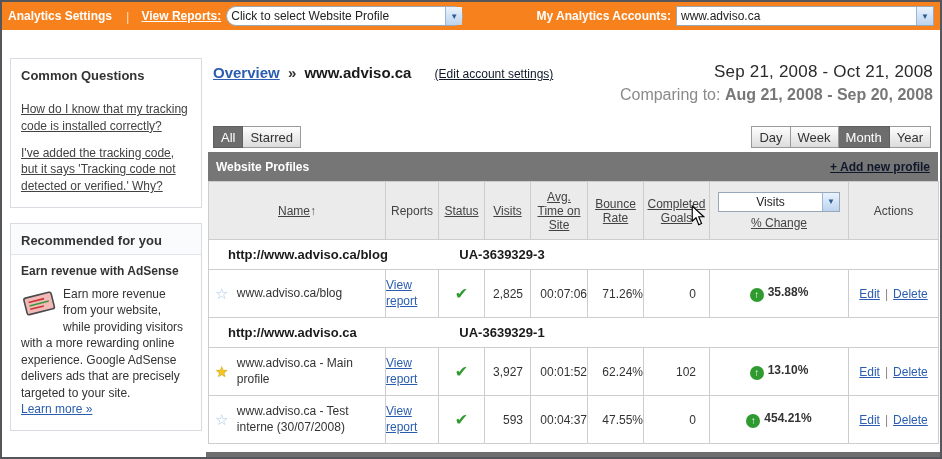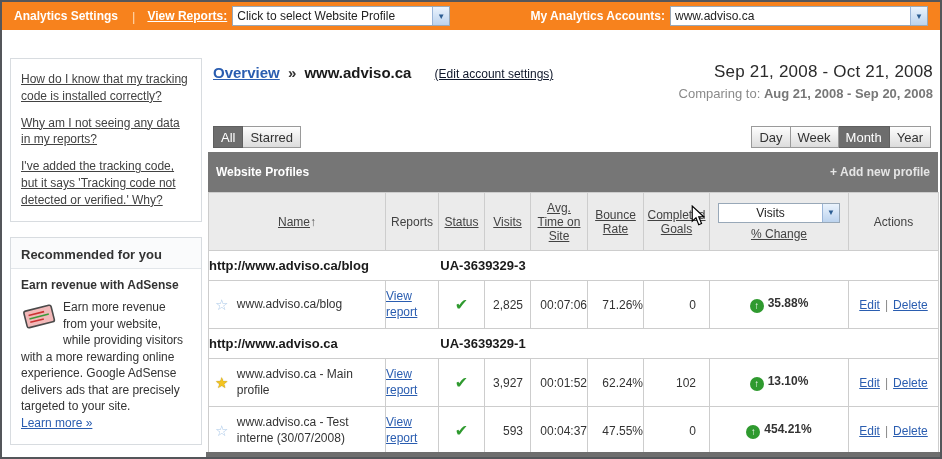--- a/index.html
+++ b/index.html
@@ -2,33 +2,33 @@
 <html><head>
 <meta charset="utf-8">
 <style>
   * { margin:0; padding:0; box-sizing:border-box; }
   body { font-family:"Liberation Sans", sans-serif; background:#fff; }
   #page { position:relative; width:942px; height:459px; background:#fff;
           border:2px solid #54565a; overflow:hidden; }
 
   
   .topbar { position:absolute; left:0; top:0; right:0; height:28px; background:#f7821d;
-            display:flex; align-items:center; padding:0 12px; }
+            display:flex; align-items:center; padding:0 6px; }
   .topbar .apptitle { color:#fff; font-weight:bold; font-size:12px; margin-right:14px; white-space:nowrap; }
   .topbar .pipe { color:#ffd9b0; margin-right:12px; font-size:13px; }
   .topbar .lbl { color:#fff; font-weight:bold; font-size:12px; margin-right:5px; white-space:nowrap; }
   .topbar .lbl.u { text-decoration:underline; cursor:pointer; }
   .spacer { flex:1; }
 
   
   .sel { background:#fff; border:1px solid #98a8b8; height:20px; display:flex; align-items:stretch; cursor:pointer; }
   .sel .txt { flex:1; padding:2px 4px 0 4px; font-size:12px; color:#222; white-space:nowrap; overflow:hidden; }
   .sel .arw { width:17px; background:linear-gradient(#eaf3fd,#bcd3ee); border-left:1px solid #9ab5d8;
               color:#2c5d92; display:flex; align-items:center; justify-content:center; font-size:8px; }
-  .sel.profiles { width:218px; }
+  .sel.profiles { width:237px;border-radius:10px; }
   .sel.accounts { width:258px; }
 
   
   .sidebar { position:absolute; left:8px; top:56px; width:192px; }
   .sbox { border:1px solid #d8dce0; background:#fff; margin-bottom:15px; }
   .sbox .stitle { font-size:13px; font-weight:bold; color:#333; padding:9px 10px 6px 10px; }
   .sbox .stitle.banded { border-bottom:1px solid #e2e6ea; background:#fafbfc; }
   .qlist { padding:2px 10px 12px 10px; }
   .qlist a { display:block; font-size:12px; color:#424242; text-decoration:underline; cursor:pointer;
              line-height:1.4; margin-top:10px; }
@@ -39,51 +39,51 @@
 
   
   .crumbs { position:absolute; left:211px; top:62px; font-size:15px; white-space:nowrap; }
   .crumbs a.overview { color:#2a5db0; font-weight:bold; text-decoration:underline; cursor:pointer; }
   .crumbs .sep { color:#333; font-weight:bold; padding:0 4px; }
   .crumbs .acct { color:#1a1a1a; font-weight:bold; }
   .crumbs a.editacct { color:#0f172a; font-size:12px; text-decoration:underline; cursor:pointer; margin-left:5px;padding-left:14px; }
 
   .dates { position:absolute; right:7px; top:60px; text-align:right; }
   .dates .range { font-size:17px; color:#2b2b2b; letter-spacing:0.2px; }
-  .dates .compare { font-size:13px; color:#8a8a8a; margin-top:4px; }
+  .dates .compare { font-size:16px; color:#8a8a8a; margin-top:4px; }
   .dates .compare b { color:#777; }
 
   
   .tabs { position:absolute; top:124px; height:22px; display:flex; }
   .tabs.left { left:211px; }
   .tabs.right { right:9px; }
   .tab { height:22px; padding:3px 7px 0 7px; font-size:13px; color:#333; background:linear-gradient(#fefefe,#dcdcdc);
          border:1px solid #9a9a9a; border-left-width:0; cursor:pointer; white-space:nowrap; }
   .tab:first-child { border-left-width:1px; }
   .tab.on { background:#6d6d6d; color:#fff; border-color:#5f5f5f; }
 
   
   .tablewrap { position:absolute; left:206px; top:150px; width:730px; }
-  .tbar { height:40px; background:#767676; color:#fff; display:flex; align-items:center; padding:0 8px; }
+  .tbar { height:29px; background:#767676; color:#fff; display:flex; align-items:center; padding:0 8px; }
   .tbar .ttitle { font-size:12px; font-weight:bold; }
-  .tbar a.addnew { color:#e5e5e5; font-size:12px; font-weight:bold; cursor:pointer; }
+  .tbar a.addnew { color:#0f172a; font-size:12px; font-weight:bold; text-decoration:underline; cursor:pointer; }
 
   table.profiles { border-collapse:collapse; width:730px; table-layout:fixed; background:#fff;
                    border-left:1px solid #c9c9c9; border-right:1px solid #c9c9c9; }
   table.profiles th, table.profiles td { border:1px solid #cdcdcd; font-size:12px; vertical-align:middle; }
   table.profiles thead th { background:#ebebeb; color:#424242; font-weight:normal; text-align:center;
                             padding:4px 3px; height:58px; }
   .hlink { color:#424242; text-decoration:underline; cursor:pointer; }
   th.namecol { text-align:left; padding-left:8px; }
   .sortarrow { color:#555; text-decoration:none; font-size:12px; }
   .metric-cell .sel { width:122px; margin:0 auto 4px auto; }
   .metric-cell .hlink { display:inline-block; }
 
   tr.group td { border-left:1px solid #cdcdcd; border-right:1px solid #cdcdcd; border-top:1px solid #bdbdbd;
-                border-bottom:1px solid #cdcdcd; height:30px; background:#fff; }
+                border-bottom:1px solid #cdcdcd; height:30px; padding-left:19px; background:#fff; }
   tr.group .site { font-weight:bold; font-size:13px; color:#1a1a1a; display:inline-block; width:228px; }
   tr.group .ua { font-weight:bold; font-size:13px; color:#1a1a1a; }
 
   tr.datarow td { height:48px; color:#333; background:#fff; }
   td.namecell { padding:4px 4px 4px 6px; }
   .star { font-size:15px; vertical-align:middle; margin-right:5px; cursor:pointer; }
   .star.empty { color:#a9c7e8; }
   .star.full { color:#f4c420; text-shadow:0 0 1px #8a6d00; }
   .namecell .pname { display:inline-block; vertical-align:middle; width:140px; line-height:1.3; }
   td.reportcell { }
@@ -120,23 +120,23 @@
     <span class="spacer"></span>
     <span class="lbl">My Analytics Accounts:</span>
     <div class="sel accounts">
       <span class="txt">www.adviso.ca</span>
       <span class="arw">▼</span>
     </div>
   </div>
 
   <div class="sidebar">
     <div class="sbox">
+      <div class="stitle">Common Questions</div>
       <div class="qlist">
         <a>How do I know that my tracking code is installed correctly?</a>
-        <a>Why am I not seeing any data in my reports?</a>
         <a>I've added the tracking code, but it says 'Tracking code not detected or verified.' Why?</a>
       </div>
     </div>
     <div class="sbox">
       <div class="stitle banded">Recommended for you</div>
       <div class="adsense">
         <div class="adhead">Earn revenue with AdSense</div>
         <span class="adicon">
           <svg width="36" height="28" viewBox="0 0 36 28">
             <g transform="rotate(-14 18 14)">

